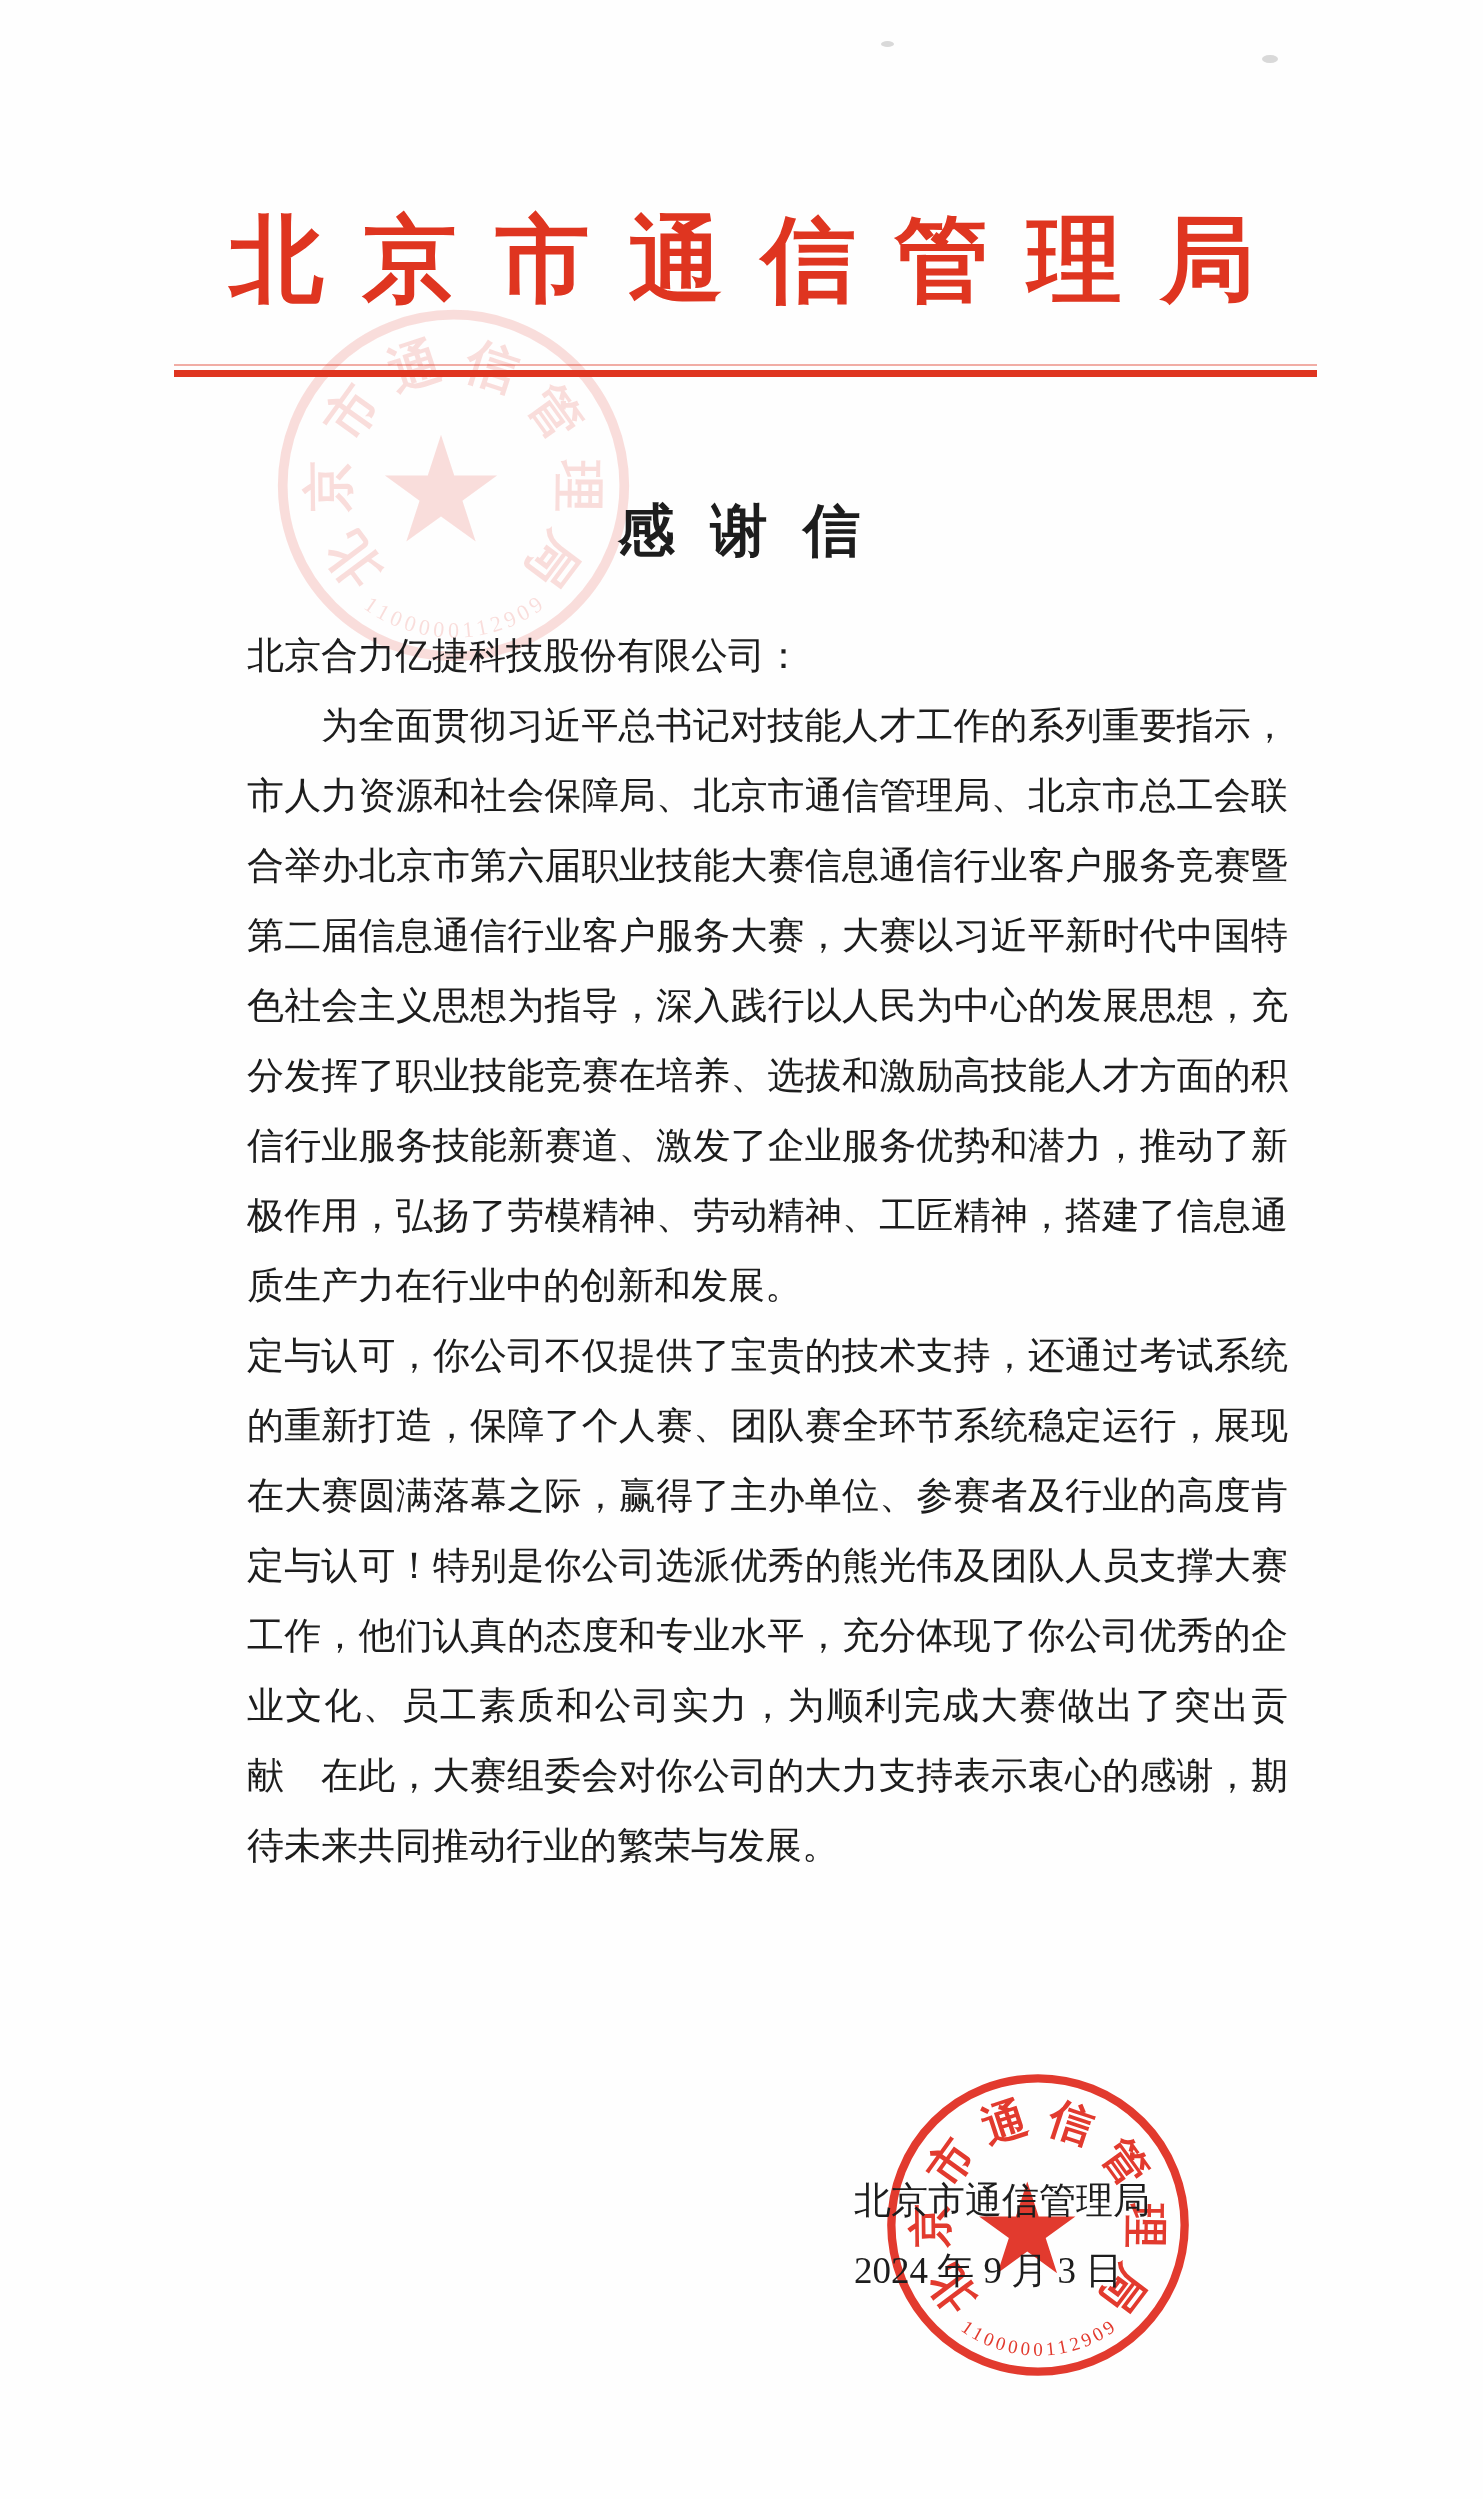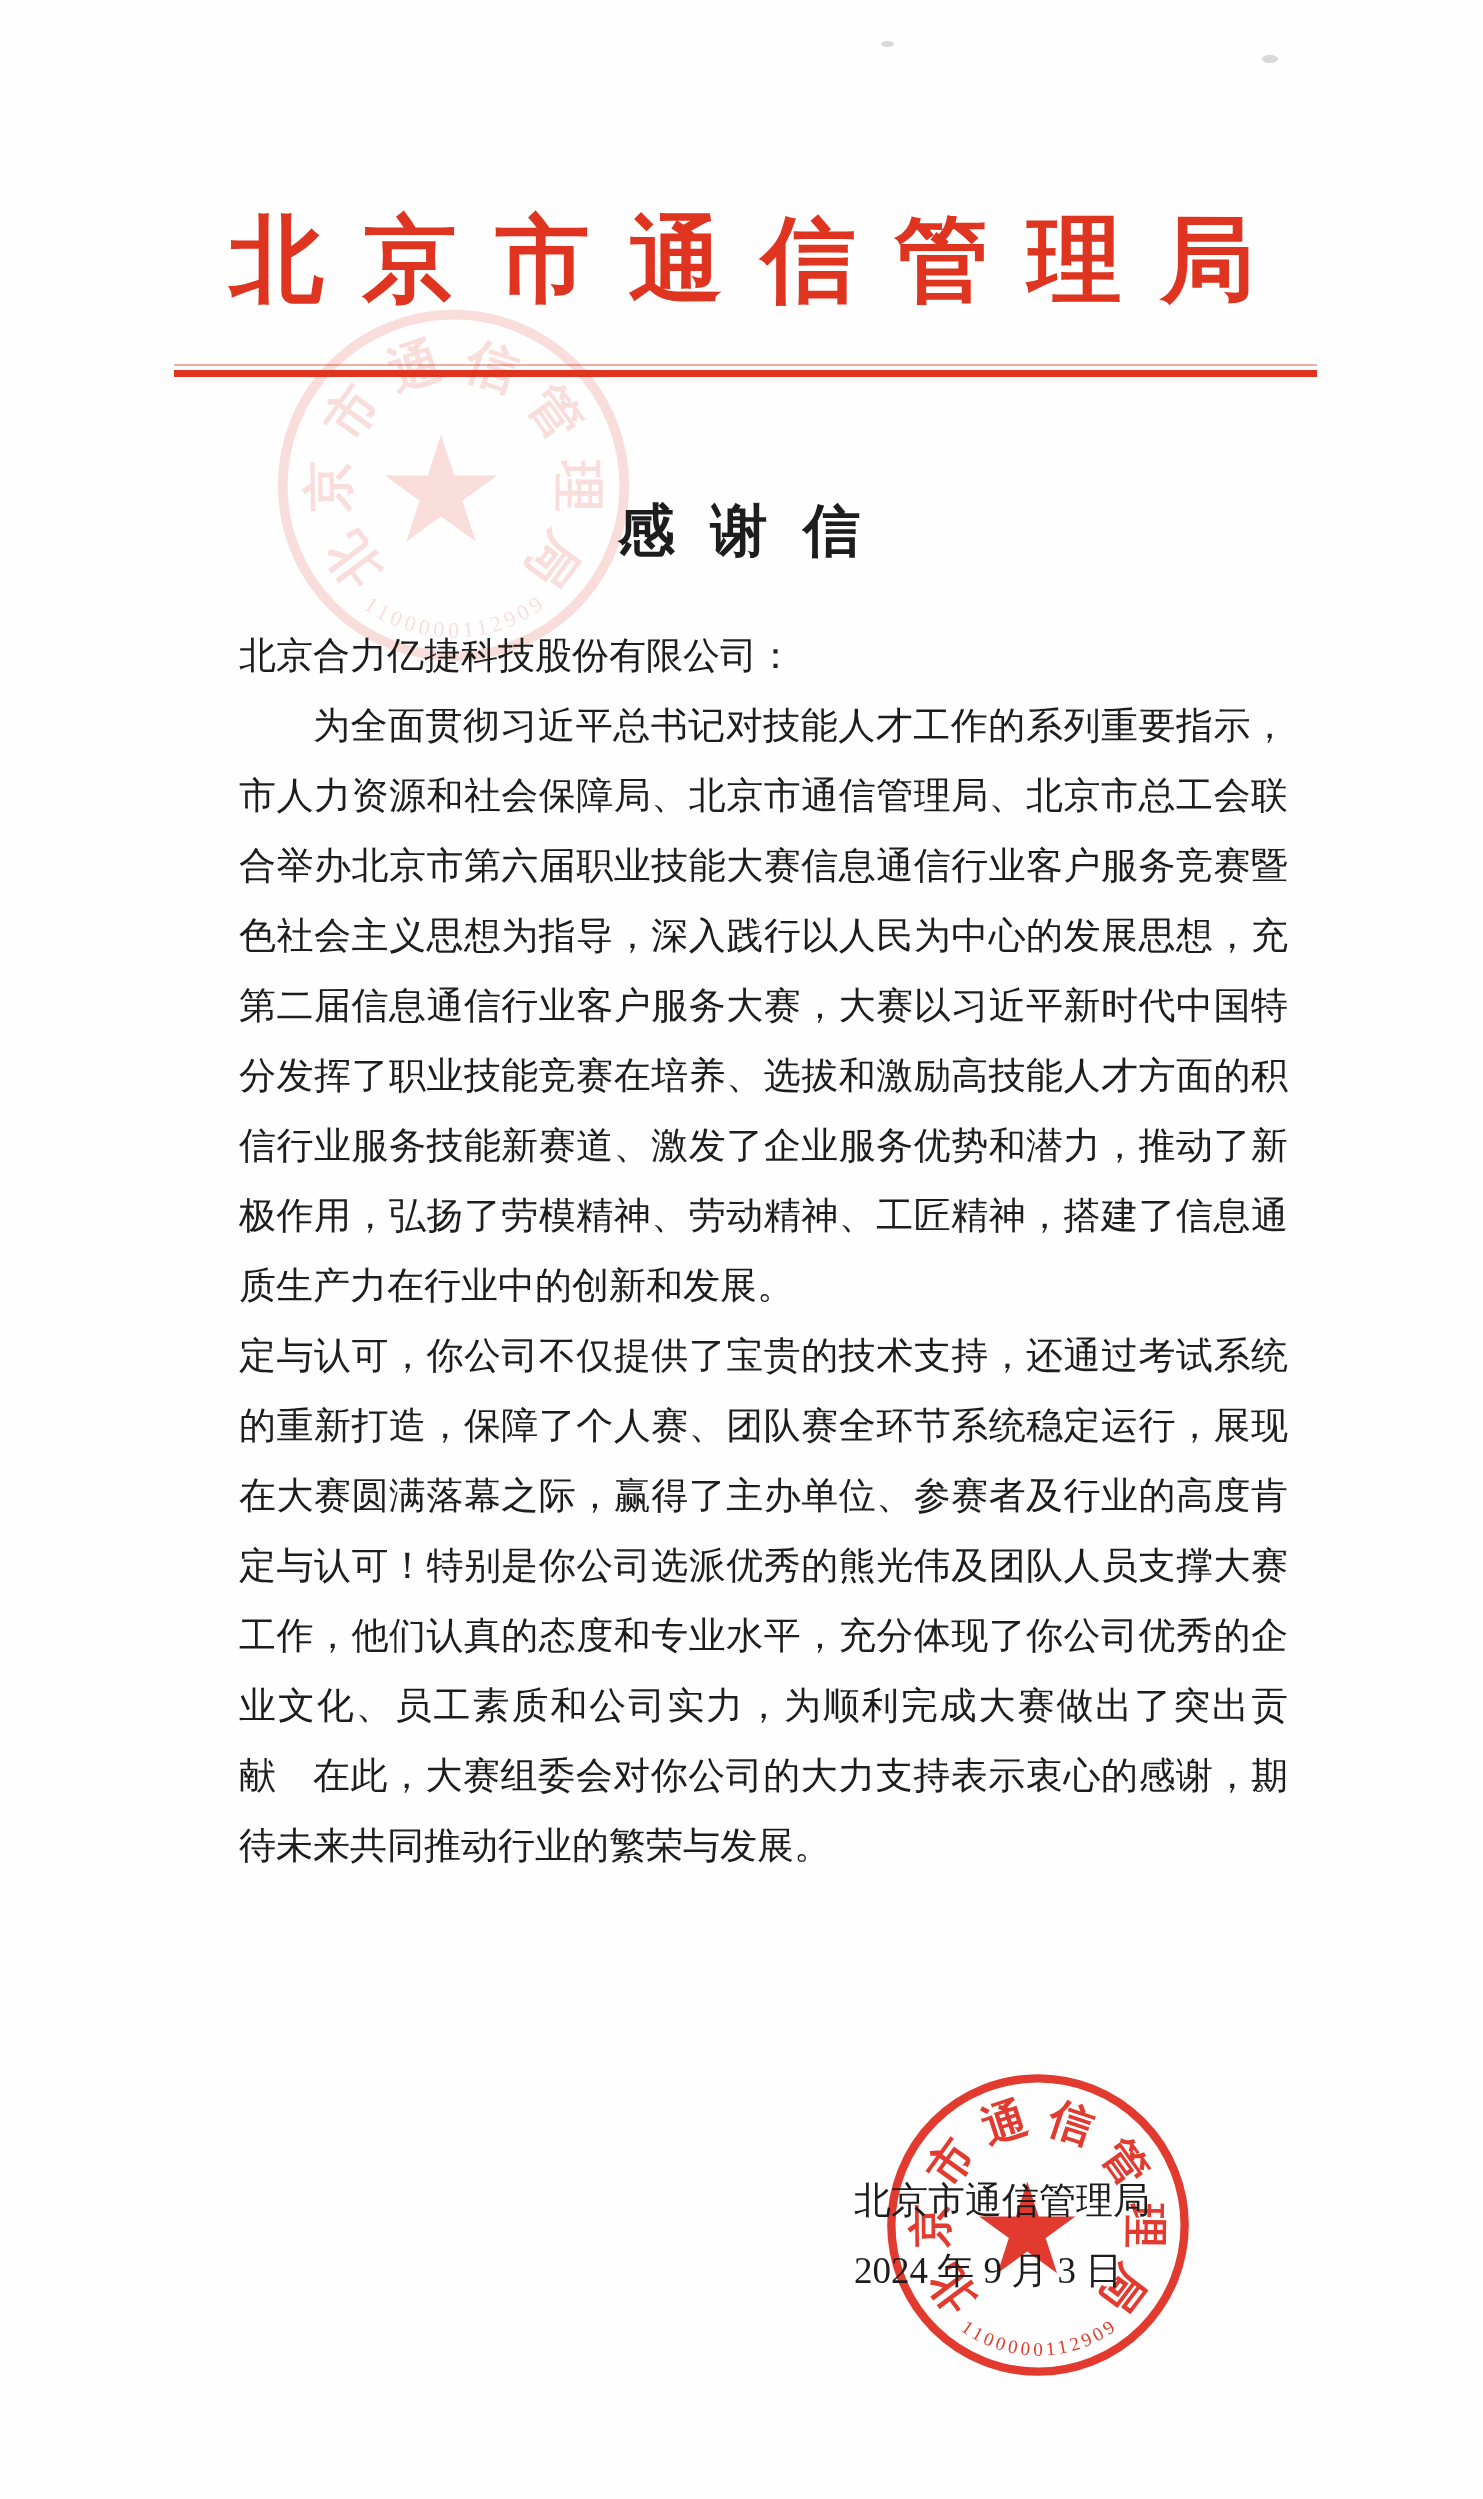--- a/index.html
+++ b/index.html
@@ -42,20 +42,21 @@
   }
   .body-text{
     position:absolute;left:239px;top:621px;width:1049px;
     font-size:37px;line-height:70px;color:var(--ink);
     z-index:3;
   }
   .bl{
     text-align:justify;
     text-align-last:justify;
     height:70px;
+    margin-left:8px;
   }
   .bl.end{text-align-last:left;}
   .bl.ind{padding-left:74px;box-sizing:border-box;}
   .signature{
     position:absolute;left:854px;top:2166px;
     font-size:37px;line-height:70px;color:var(--ink);
     white-space:nowrap;
     z-index:5;
   }
   .seal{position:absolute;z-index:4;}
@@ -87,22 +88,22 @@
   <div class="rule-echo"></div>
   <div class="rule"></div>
 
   <div class="doc-title">感 谢 信</div>
 
   <div class="body-text">
     <div class="bl end">北京合力亿捷科技股份有限公司：</div>
     <div class="bl ind">为全面贯彻习近平总书记对技能人才工作的系列重要指示，</div>
     <div class="bl">市人力资源和社会保障局、北京市通信管理局、北京市总工会联</div>
     <div class="bl">合举办北京市第六届职业技能大赛信息通信行业客户服务竞赛暨</div>
+    <div class="bl">第二届信息通信行业客户服务大赛，大赛以习近平新时代中国特</div>
     <div class="bl">色社会主义思想为指导，深入践行以人民为中心的发展思想，充</div>
-    <div class="bl">第二届信息通信行业客户服务大赛，大赛以习近平新时代中国特</div>
     <div class="bl">分发挥了职业技能竞赛在培养、选拔和激励高技能人才方面的积</div>
     <div class="bl">信行业服务技能新赛道、激发了企业服务优势和潜力，推动了新</div>
     <div class="bl">极作用，弘扬了劳模精神、劳动精神、工匠精神，搭建了信息通</div>
     <div class="bl end">质生产力在行业中的创新和发展。</div>
     <div class="bl">定与认可，你公司不仅提供了宝贵的技术支持，还通过考试系统</div>
     <div class="bl">的重新打造，保障了个人赛、团队赛全环节系统稳定运行，展现</div>
     <div class="bl">在大赛圆满落幕之际，赢得了主办单位、参赛者及行业的高度肯</div>
     <div class="bl">定与认可！特别是你公司选派优秀的熊光伟及团队人员支撑大赛</div>
     <div class="bl">工作，他们认真的态度和专业水平，充分体现了你公司优秀的企</div>
     <div class="bl">业文化、员工素质和公司实力，为顺利完成大赛做出了突出贡献。</div>

